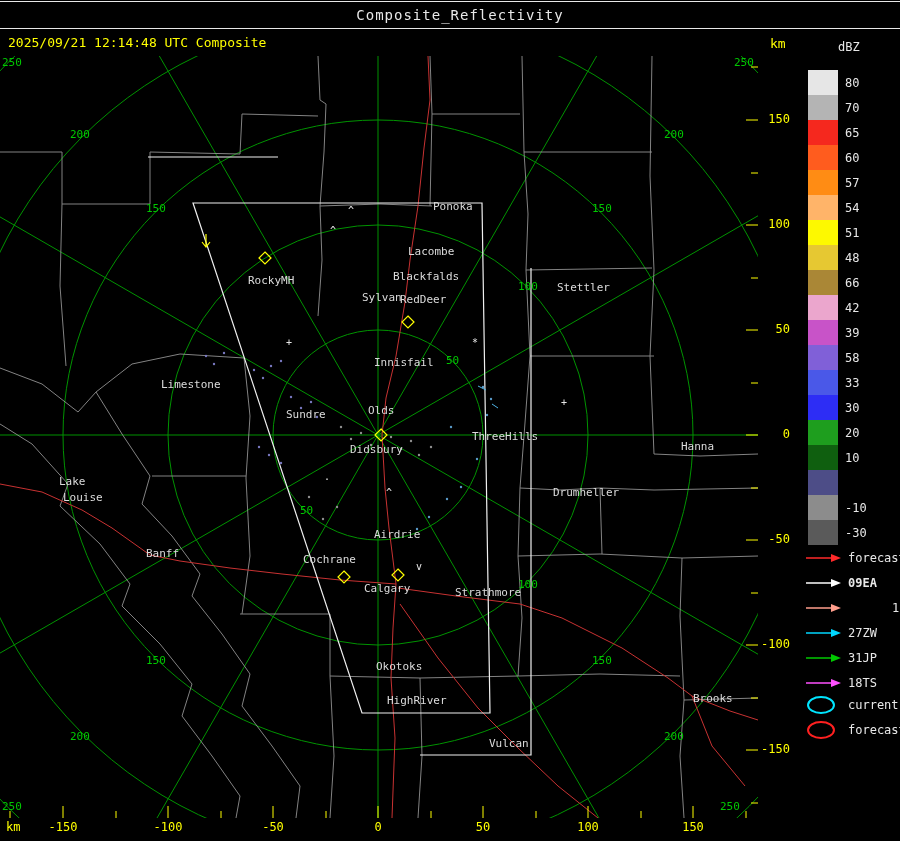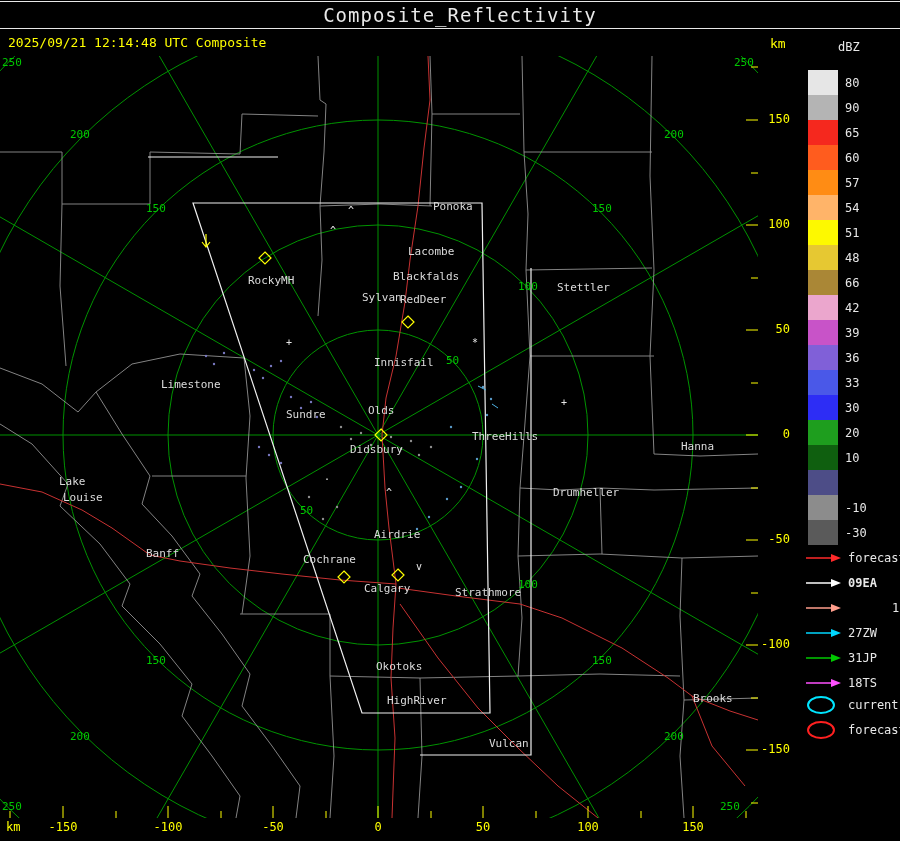--- a/index.html
+++ b/index.html
@@ -1,21 +1,21 @@
 <!DOCTYPE html>
 <html><head>
 <meta charset="utf-8">
 <style>
   html,body{margin:0;padding:0;background:#000;}
   body{position:relative;width:900px;height:841px;overflow:hidden;
        font-family:"DejaVu Sans Mono","Liberation Mono",monospace;}
   .abs{position:absolute;}
   #titlebar{top:1px;left:0;right:0;height:26px;border-top:1px solid #e8e8e8;
             border-bottom:1px solid #e8e8e8;display:flex;align-items:center;justify-content:center;}
-  #titlebar .t{color:#e8e8e8;font-size:19px;letter-spacing:1px;margin-left:20px;}
+  #titlebar .t{color:#e8e8e8;font-size:14px;letter-spacing:1px;margin-left:20px;}
   #timestamp{top:35px;left:8px;font-size:13px;}
   #km-right{top:36px;left:770px;font-size:13px;}
   .yellow{color:#ffff00;}
   #mapwrap{top:56px;left:0;width:758px;height:762px;}
   svg text{font-family:"DejaVu Sans Mono","Liberation Mono",monospace;font-size:11px;}
   .town{fill:currentColor;}
   .rng{fill:currentColor;font-size:11px;}
   .mk{fill:currentColor;font-size:10px;}
   
   .rax{width:32px;height:14px;text-align:right;font-size:12px;}
@@ -211,21 +211,21 @@
 <div class="abs rax yellow" style="top:742px;left:758px;">-150</div>
 
 <div id="dbz-title" class="abs">dBZ</div>
 <div id="colorbar" class="abs">
   <div class="cb-row">
       <span class="cb-swatch" style="background: rgb(230, 230, 230);"></span>
       <span class="cb-label">80</span>
     </div>
   <div class="cb-row">
       <span class="cb-swatch" style="background: rgb(180, 180, 180);"></span>
-      <span class="cb-label">90</span>
+      <span class="cb-label">70</span>
     </div>
   <div class="cb-row">
       <span class="cb-swatch" style="background: rgb(245, 40, 30);"></span>
       <span class="cb-label">65</span>
     </div>
   <div class="cb-row">
       <span class="cb-swatch" style="background: rgb(255, 92, 30);"></span>
       <span class="cb-label">60</span>
     </div>
   <div class="cb-row">
@@ -251,21 +251,21 @@
   <div class="cb-row">
       <span class="cb-swatch" style="background: rgb(235, 166, 205);"></span>
       <span class="cb-label">42</span>
     </div>
   <div class="cb-row">
       <span class="cb-swatch" style="background: rgb(200, 83, 200);"></span>
       <span class="cb-label">39</span>
     </div>
   <div class="cb-row">
       <span class="cb-swatch" style="background: rgb(128, 96, 216);"></span>
-      <span class="cb-label">36</span>
+      <span class="cb-label">58</span>
     </div>
   <div class="cb-row">
       <span class="cb-swatch" style="background: rgb(74, 88, 232);"></span>
       <span class="cb-label">33</span>
     </div>
   <div class="cb-row">
       <span class="cb-swatch" style="background: rgb(45, 45, 245);"></span>
       <span class="cb-label">30</span>
     </div>
   <div class="cb-row">

